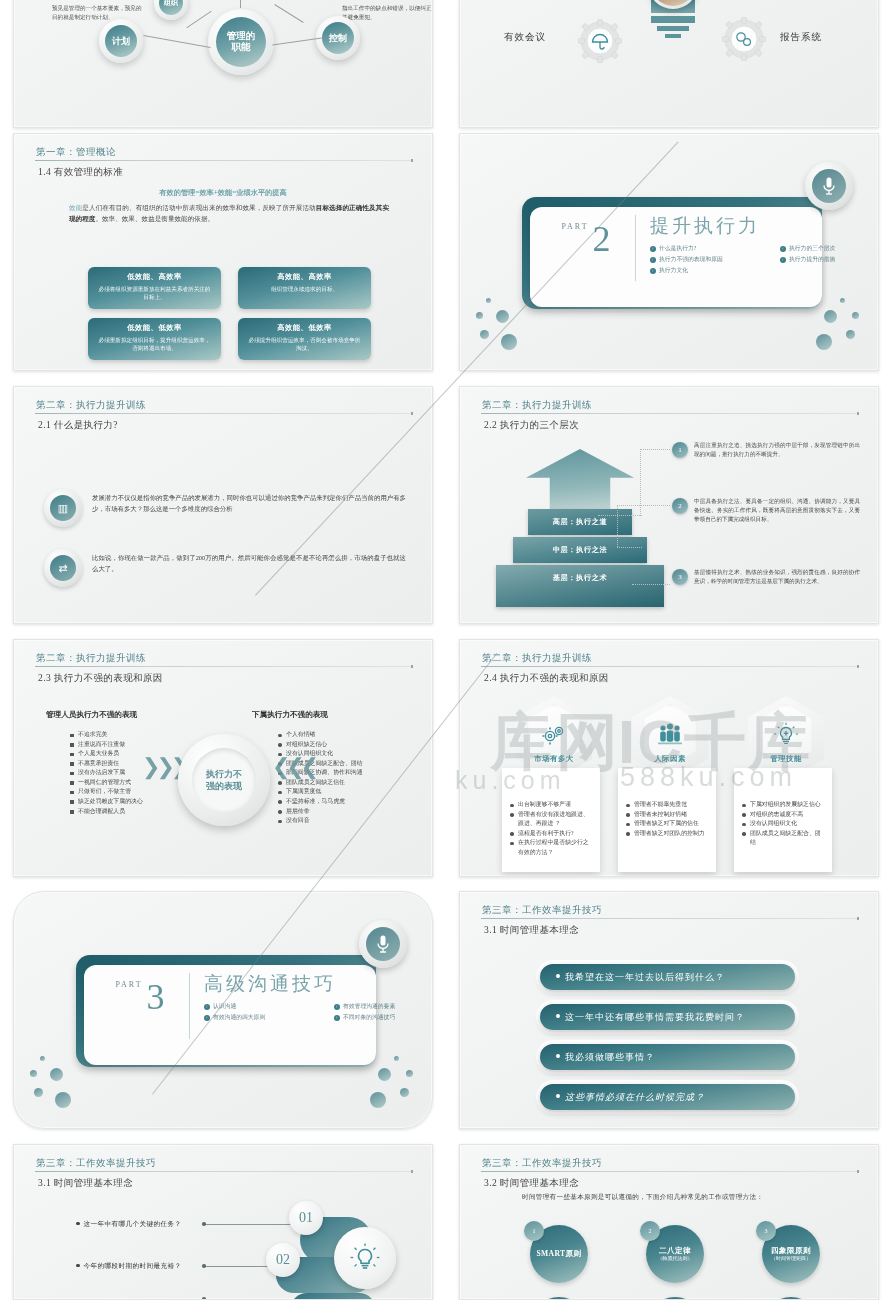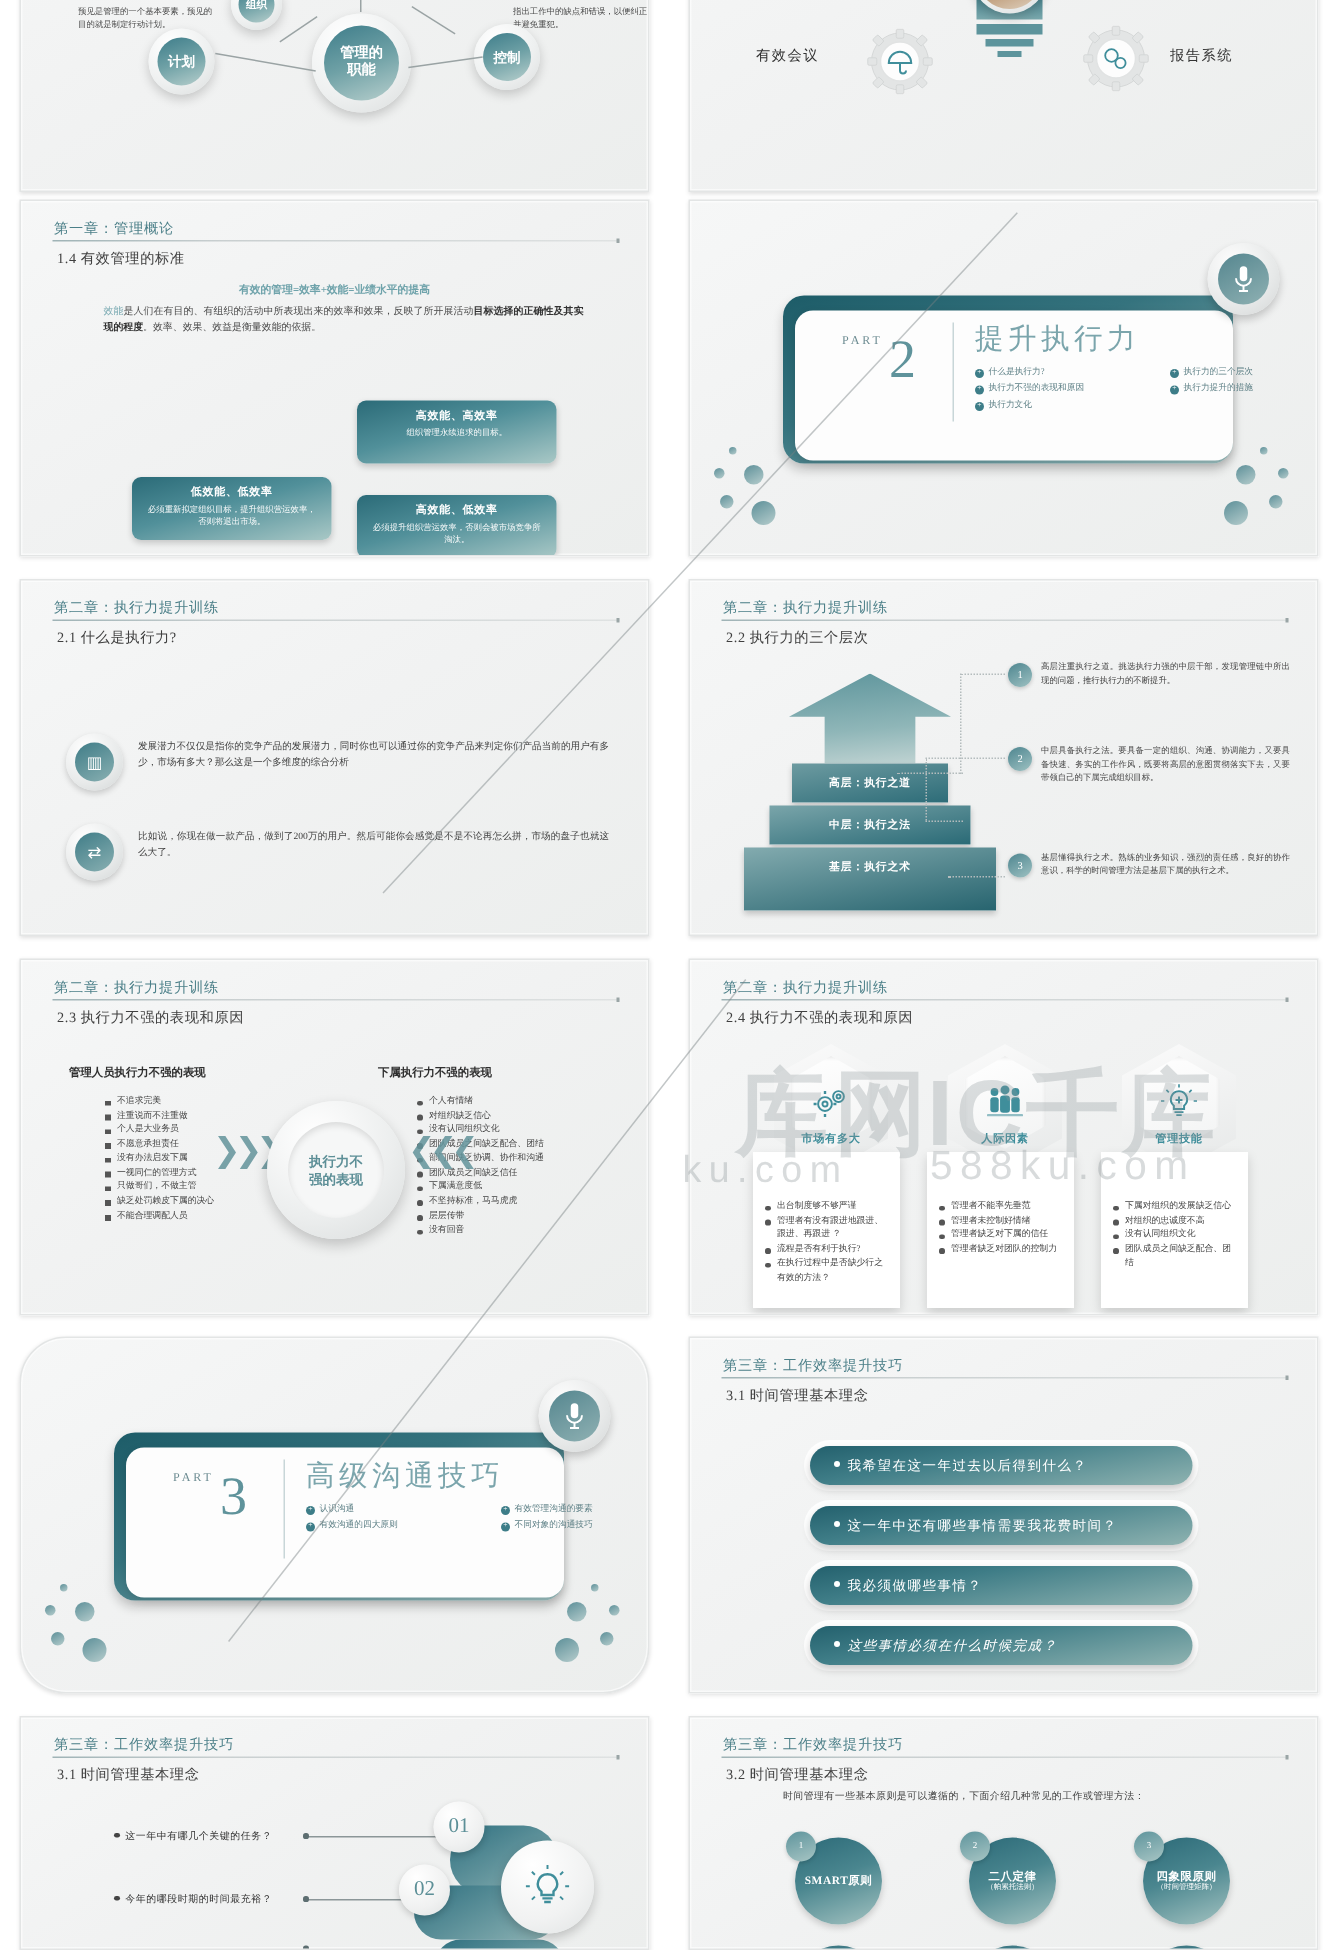--- a/index.html
+++ b/index.html
@@ -48,21 +48,21 @@
     position:absolute;width:133px;height:42px;border-radius:6px;
     background:linear-gradient(165deg,#2b6b78 0%,#51909a 45%,#a9c8c6 100%);
     box-shadow:0 2px 4px rgba(0,0,0,.18);
     color:#fff;padding:5px 8px 0;
   }
   .qbox .t{font-size:7.3px;font-weight:bold;text-align:center;letter-spacing:.5px;margin-bottom:3px;}
   .qbox .d{font-size:5.6px;line-height:1.45;text-align:center;opacity:.95;}
   .qb1{left:74px;top:133px;}
   .qb2{left:224px;top:133px;}
   .qb3{left:74px;top:184px;}
-  .qb4{left:224px;top:196px;}
+  .qb4{left:224px;top:184px;}
 
   
   .partwrap{position:absolute;left:62px;top:63px;width:300px;height:115px;}
   .partback{
     position:absolute;left:0;top:0;width:300px;height:112px;border-radius:14px;
     background:linear-gradient(160deg,#1d5c68 0%,#35737e 40%,#9cc0c0 100%);
     box-shadow:0 4px 7px rgba(0,0,0,.2);
   }
   .partcard{
     position:absolute;left:8px;top:10px;width:292px;height:100px;border-radius:12px;
@@ -342,20 +342,24 @@
 
   <div class="slide left" style="top:133px;">
     <div class="chapter">
       <span>第一章：管理概论</span><span class="rule"></span>
     </div>
     <div class="subtitle">1.4 有效管理的标准</div>
     <div class="eqline">有效的管理=效率+效能=业绩水平的提高</div>
     <div class="para">
       <span class="hl">效能</span><span>是人们在有目的、有组织的活动中所表现出来的效率和效果，反映了所开展活动</span><b>目标选择的正确性及其实现的程度</b><span>。效率、效果、效益是衡量效能的依据。</span>
     </div>
+    <div class="qbox qb1">
+      <div class="t">低效能、高效率</div>
+      <div class="d">必须将组织资源重新放在利益关系者所关注的目标上。</div>
+    </div>
     <div class="qbox qb3">
       <div class="t">低效能、低效率</div>
       <div class="d">必须重新拟定组织目标，提升组织营运效率，否则将退出市场。</div>
     </div>
     <div class="qbox qb2">
       <div class="t">高效能、高效率</div>
       <div class="d">组织管理永续追求的目标。</div>
     </div>
     <div class="qbox qb4">
       <div class="t">高效能、低效率</div>

